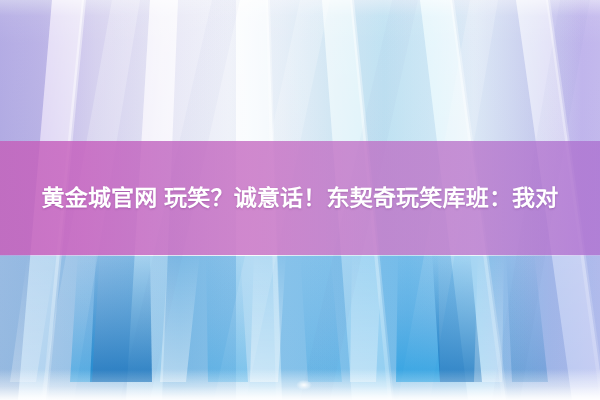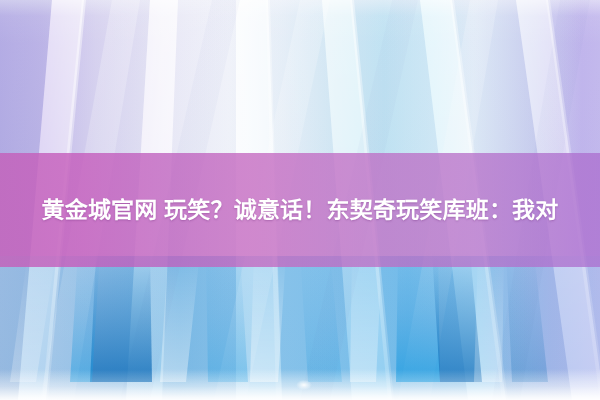--- a/index.html
+++ b/index.html
@@ -114,21 +114,20 @@
       rgba(192, 108, 196, 0.76) 58%,
       rgba(186, 110, 198, 0.76) 72%,
       rgba(178, 112, 204, 0.76) 86%,
       rgba(172, 112, 208, 0.78) 100%);
     display: flex;
     flex-direction: column;
     align-items: center;
     justify-content: center;
     box-sizing: border-box;
     padding: 0 6px;
-    margin-top: 12px;
   }
 
   .caption-line {
     color: #ffffff;
     font-weight: bold;
     font-size: 23px;
     line-height: 36px;
     letter-spacing: 0.2px;
     white-space: nowrap;
     text-align: center;

